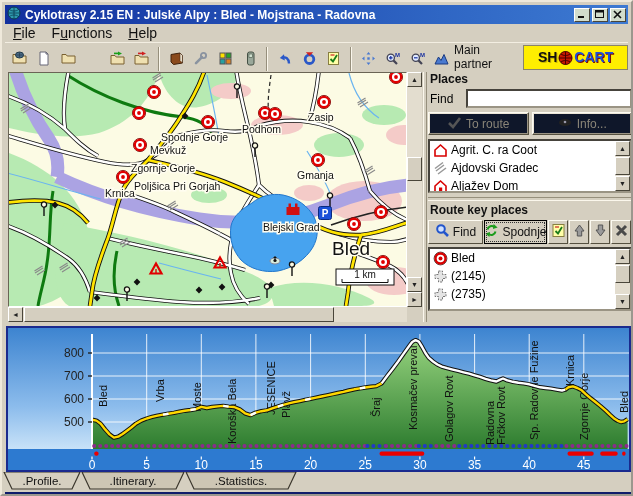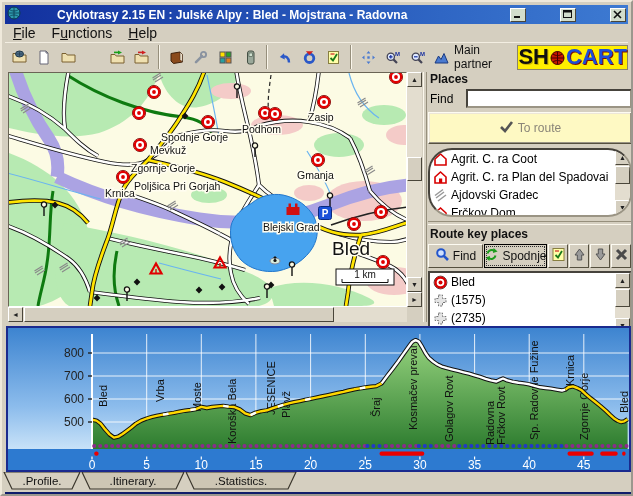--- a/index.html
+++ b/index.html
@@ -2,44 +2,44 @@
 <html><head>
 <meta charset="utf-8">
 <style>
   html,body{margin:0;padding:0;background:#7d7a70;}
   *{box-sizing:border-box;font-family:"Liberation Sans","DejaVu Sans",sans-serif;}
   #app{position:relative;width:633px;height:496px;background:#d5cfc0;
        border:2px outset #efe9db;overflow:hidden;}
   
   #titlebar{position:absolute;left:3px;top:3px;right:3px;height:19px;
     background:linear-gradient(90deg,#12309e,#2f66c4 70%,#3d7ad2);
-    display:flex;align-items:center;padding:0 2px;gap:32px;}
+    display:flex;align-items:center;padding:0 2px;}
   #titlebar .ttl{color:#fff;font-size:12px;font-weight:bold;margin-left:4px;
     white-space:nowrap;overflow:hidden;flex:1;}
   .winbtn{width:16px;height:14px;margin-left:2px;background:#d2ddcc;
     border:1px solid;border-color:#fff #4a463a #4a463a #fff;
     display:flex;align-items:center;justify-content:center;}
   
   #menubar{position:absolute;left:3px;top:22px;right:3px;height:18px;
     display:flex;align-items:center;font-size:14px;color:#111;}
   .menuitem{padding:1px 8px;}
   .menuitem u{text-decoration:underline;}
   
   #toolbar{position:absolute;left:3px;top:40px;right:3px;height:29px;
-    display:flex;align-items:center;padding-left:2px;
+    display:flex;align-items:flex-end;padding-left:2px;
     border-top:1px solid #f3eee2;}
   .tbtn{width:26px;height:26px;display:flex;align-items:center;justify-content:center;
     background:#d5cfc0;border:1px solid #d5cfc0;}
   .tsep{width:2px;height:24px;margin:0 4px;border-left:1px solid #968f7c;
     border-right:1px solid #fbf7ec;}
   #partner{margin-left:auto;display:flex;align-items:center;}
   #partner .plabel{font-size:12px;color:#111;margin-right:6px;}
   #logo{width:112px;height:25px;background:#ffee00;border:1px solid #8a8468;
     display:flex;align-items:center;justify-content:center;font-weight:bold;
-    font-size:22px;letter-spacing:0px;}
+    font-size:14px;letter-spacing:0px;}
   #logo .sh{color:#101010;text-shadow:1px 1px 0 #c8b400;}
   #logo .cart{color:#1d4ed8;text-shadow:1px 1px 0 #801000;}
   #logo svg{margin:0 1px;}
   
   #mapviewport{position:absolute;left:6px;top:70px;width:399px;height:235px;
     border:1px solid;border-color:#6a6455 #fff #fff #6a6455;background:#fcfbe4;overflow:hidden;}
   #mapsvg{position:absolute;left:0;top:0;}
   .sbar{position:absolute;background:#e3ddcf;}
   #vscroll{left:405px;top:70px;width:15px;height:235px;}
   #hscroll{left:6px;top:305px;width:399px;height:15px;}
@@ -52,27 +52,27 @@
   #splitter{position:absolute;left:421px;top:70px;width:4px;height:250px;
     background:#d5cfc0;border-left:1px solid #fbf7ec;border-right:1px solid #968f7c;}
   
   #rightpanel{position:absolute;left:426px;top:68px;width:204px;height:254px;font-size:12px;}
   .ptitle{font-weight:bold;font-size:12px;color:#111;margin:2px 0 3px 2px;}
   #findrow{display:flex;align-items:center;margin:2px 0 4px 2px;}
   #findrow label{width:36px;}
   #findrow input{flex:1;height:19px;background:#fff;border:2px inset #9a9484;
     font-size:12px;padding:0 3px;}
   #placebuttons{display:flex;gap:3px;margin:2px 0 4px 0;}
-  .pbtn{flex:1;height:32px;background:#fef9c3;border:1px solid;
+  .pbtn{flex:1;height:23px;background:#0f172a;border:1px solid;
     border-color:#fdfbf2 #55503f #55503f #fdfbf2;
     box-shadow:inset -1px -1px 0 #9a9484,inset 1px 1px 0 #ece6d8;
     display:flex;align-items:center;justify-content:center;gap:4px;
     color:#8a8578;font-size:12px;}
   .listbox{background:#fff;border:2px inset #9a9484;position:relative;overflow:hidden;}
-  #placelist{height:69px;border-radius:24px;}
+  #placelist{height:54px;}
   #routelist{height:64px;}
   .lrow{display:flex;align-items:center;height:18px;padding-left:2px;color:#000;
     white-space:nowrap;}
   .lrow .licon{width:17px;display:flex;justify-content:center;margin-right:2px;}
   .lscroll{position:absolute;right:0;top:0;bottom:0;width:15px;background:#e3ddcf;}
   #routedivider{height:4px;margin:4px 0 2px 0;
     border-top:1px solid #968f7c;border-bottom:1px solid #fbf7ec;}
   #routetools{display:flex;gap:1px;margin:1px 0 3px 0;}
   .rtbtn{height:24px;background:#d5cfc0;border:1px solid;
     border-color:#fdfbf2 #55503f #55503f #fdfbf2;
@@ -521,55 +521,53 @@
       <label>Find</label>
       <input id="findinput" value="" style="">
     </div>
     <div id="placebuttons">
       <div class="pbtn">
         <span><svg width="15" height="15">
               <path d="M2,8 L6,12 L13,3" stroke="#555" stroke-width="2.6" fill="none"></path>
             </svg></span>
         <span>To route</span>
       </div>
+      <div class="pbtn">
+        <span><svg width="16" height="13">
+              <ellipse cx="8" cy="6.5" rx="6" ry="3.6" fill="#222"></ellipse>
+              <circle cx="8" cy="6" r="1.3" fill="#99a"></circle>
+            </svg></span>
+        <span>Info...</span>
+      </div>
     </div>
     <div class="listbox" id="placelist">
         <div class="lrow">
           <span class="licon">
             <svg width="15" height="15">
               <path d="M2,7 L7.5,2 L13,7 V13 H2 Z" fill="#fff" stroke="#d80000" stroke-width="1.6"></path>
             </svg>
           </span>
           <span>Agrit. C. ra Coot</span>
-        </div>
-        <div class="lrow">
-          <span class="licon">
-            <svg width="15" height="15">
-              <path d="M2,7 L7.5,2 L13,7 V13 H2 Z" fill="#fff" stroke="#d80000" stroke-width="1.6"></path>
-              <rect x="6" y="8.5" width="3.2" height="4.5" fill="#d80000"></rect>
-            </svg>
-          </span>
-          <span>Agrit. C. ra Plan del Spadovai</span>
         </div>
         <div class="lrow">
           <span class="licon">
             <svg width="15" height="15">
               <path d="M3,10 L11,4 M2,7.5 L10,1.5 M5,13 L13,7" stroke="#999" stroke-width="1.5" fill="none"></path>
             </svg>
           </span>
           <span>Ajdovski Gradec</span>
         </div>
         <div class="lrow">
           <span class="licon">
             <svg width="15" height="15">
               <path d="M2,7 L7.5,2 L13,7 V13 H2 Z" fill="#fff" stroke="#d80000" stroke-width="1.6"></path>
               <rect x="6" y="8.5" width="3.2" height="4.5" fill="#d80000"></rect>
             </svg>
           </span>
-          <span>Frčkov Dom</span>
+          <span>Aljažev Dom</span>
         </div>
         <div class="lscroll">
           <span class="sarrow" style="top:0;right:0;">▲</span>
           <span class="sthumb" style="top:16px;right:0;width:15px;height:18px;"></span>
           <span class="sarrow" style="bottom:0;right:0;">▼</span>
         </div>
       </div>
     <div id="routedivider"></div>
     <div class="ptitle">Route key places</div>
     <div id="routetools">
@@ -622,21 +620,21 @@
             </svg>
           </span>
           <span>Bled</span>
         </div>
         <div class="lrow">
           <span class="licon">
             <svg width="15" height="15">
               <path d="M5.5,2 H9.5 V5.5 H13 V9.5 H9.5 V13 H5.5 V9.5 H2 V5.5 H5.5 Z" fill="#e4e4e4" stroke="#777" stroke-dasharray="2,1.2"></path>
             </svg>
           </span>
-          <span>(1575)</span>
+          <span>(2145)</span>
         </div>
         <div class="lrow">
           <span class="licon">
             <svg width="15" height="15">
               <path d="M5.5,2 H9.5 V5.5 H13 V9.5 H9.5 V13 H5.5 V9.5 H2 V5.5 H5.5 Z" fill="#e4e4e4" stroke="#777" stroke-dasharray="2,1.2"></path>
             </svg>
           </span>
           <span>(2735)</span>
         </div>
         <div class="lscroll">

